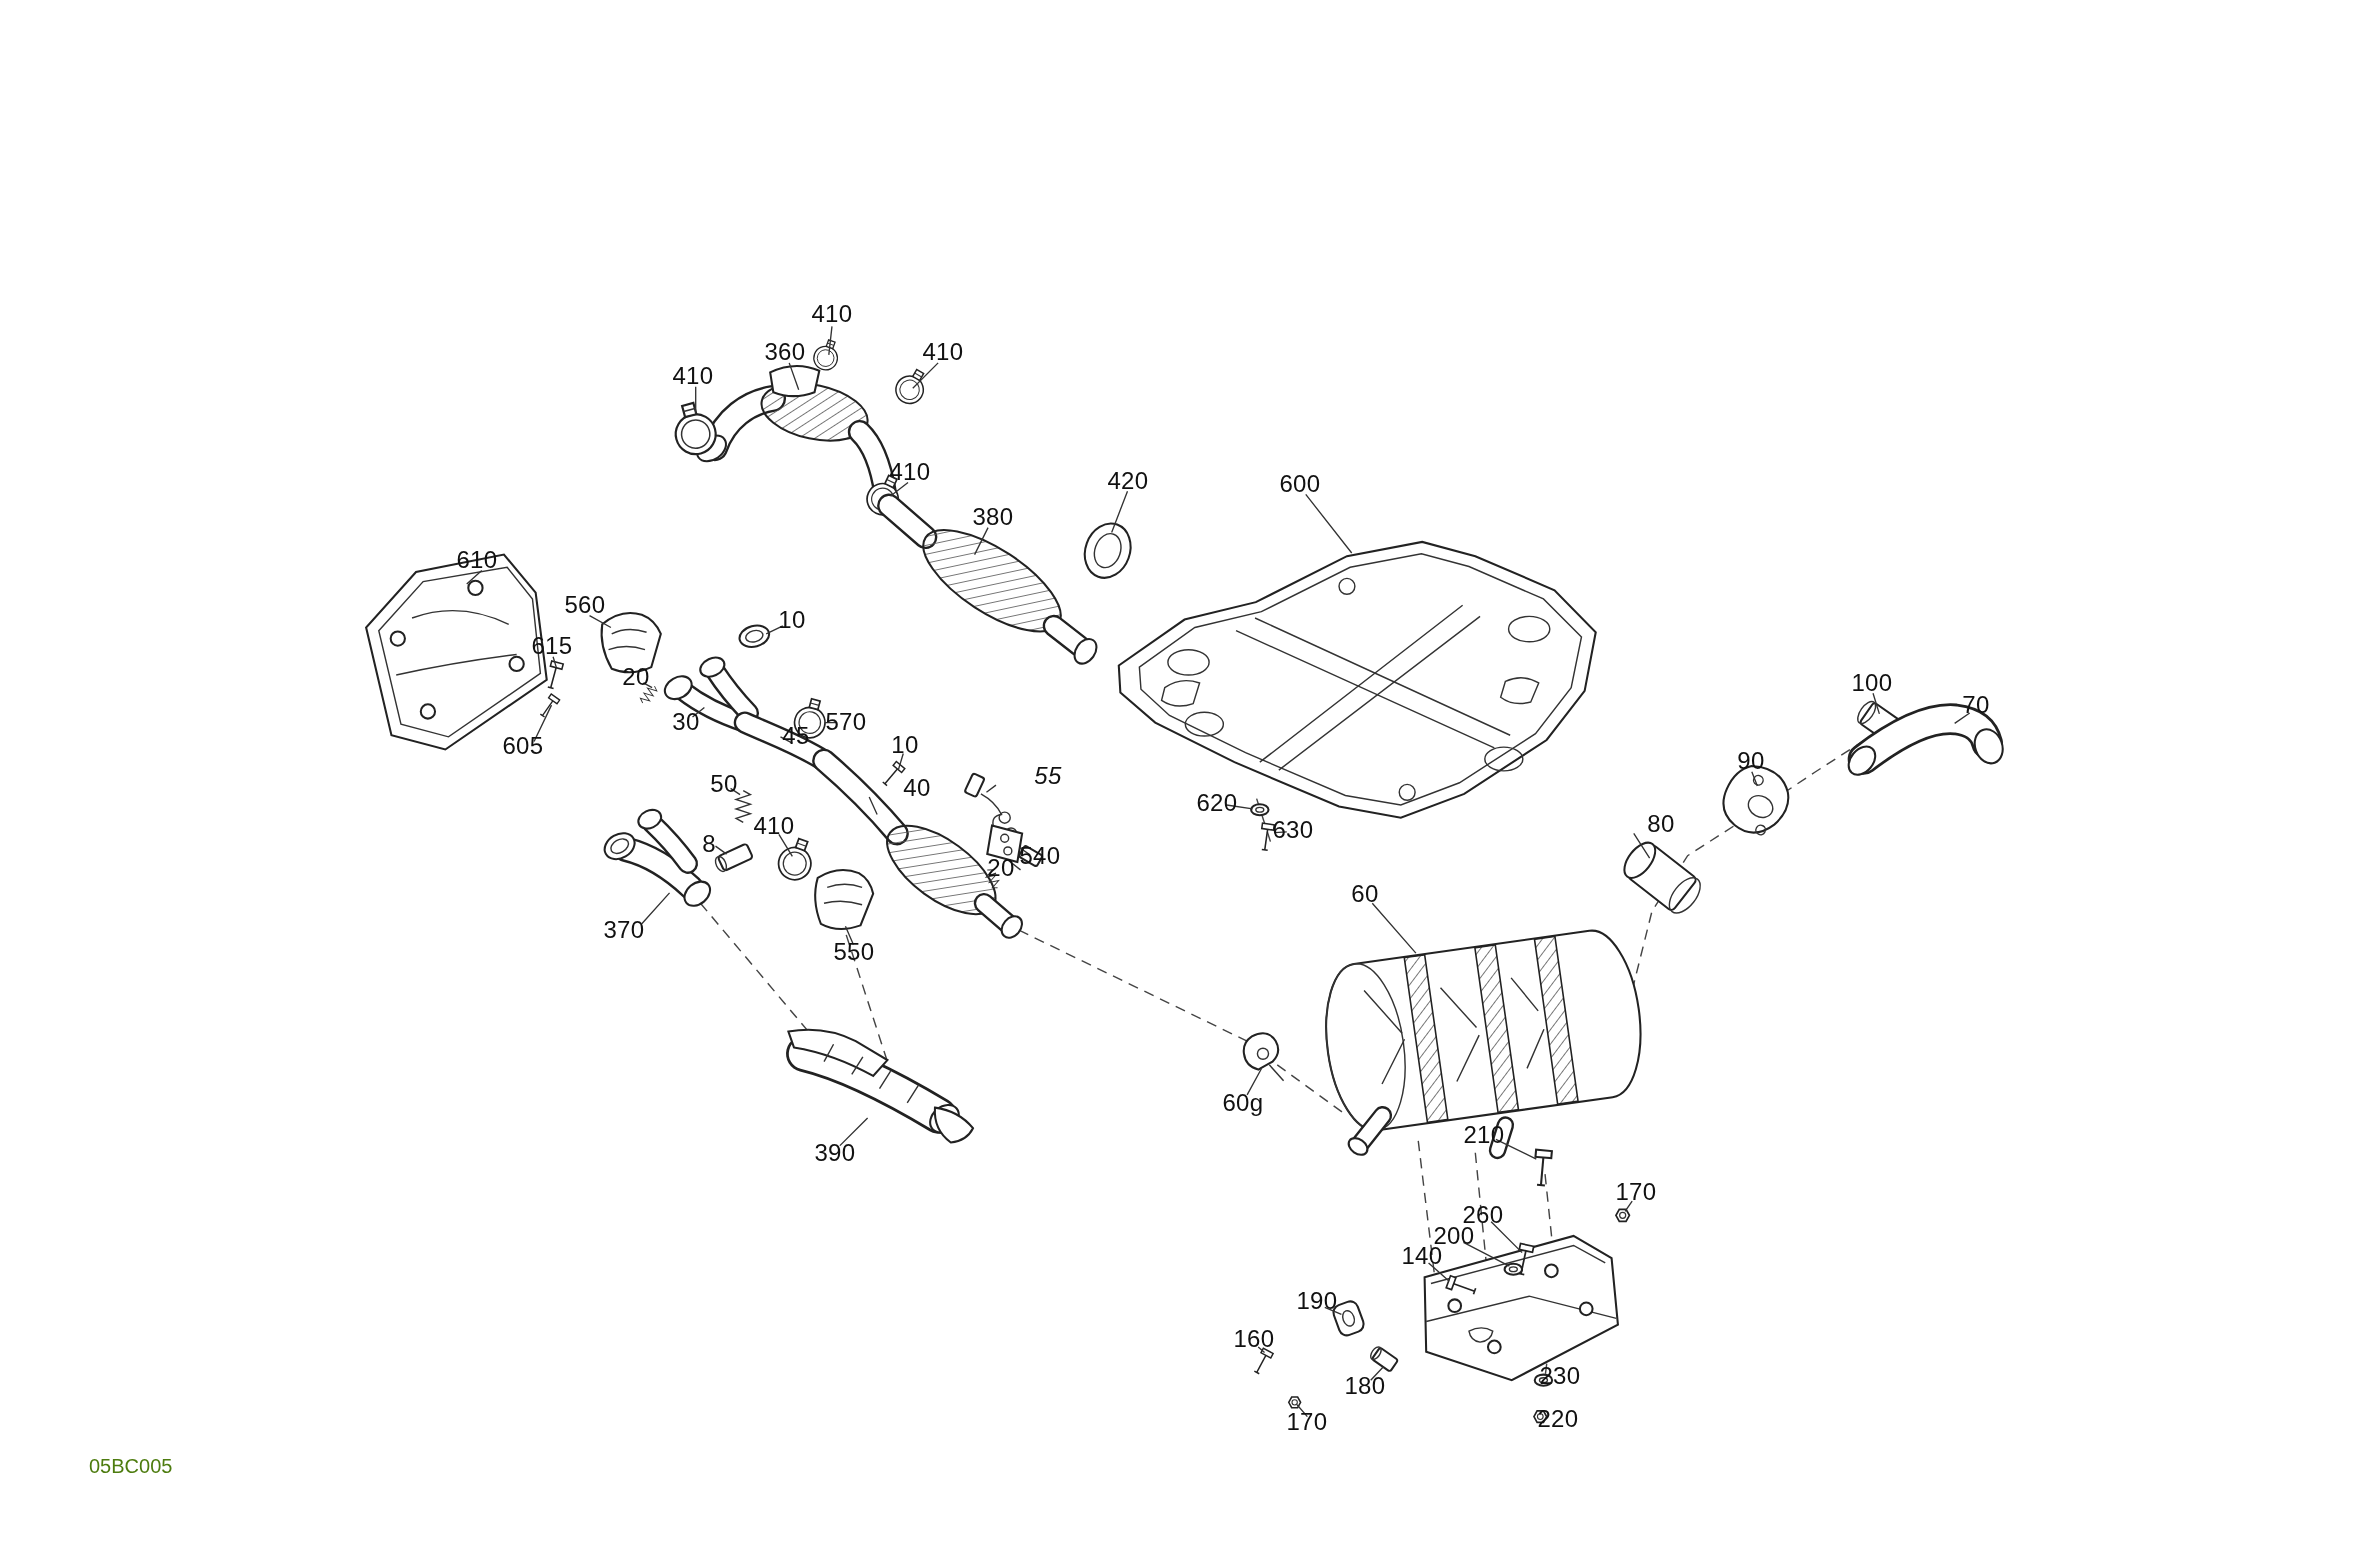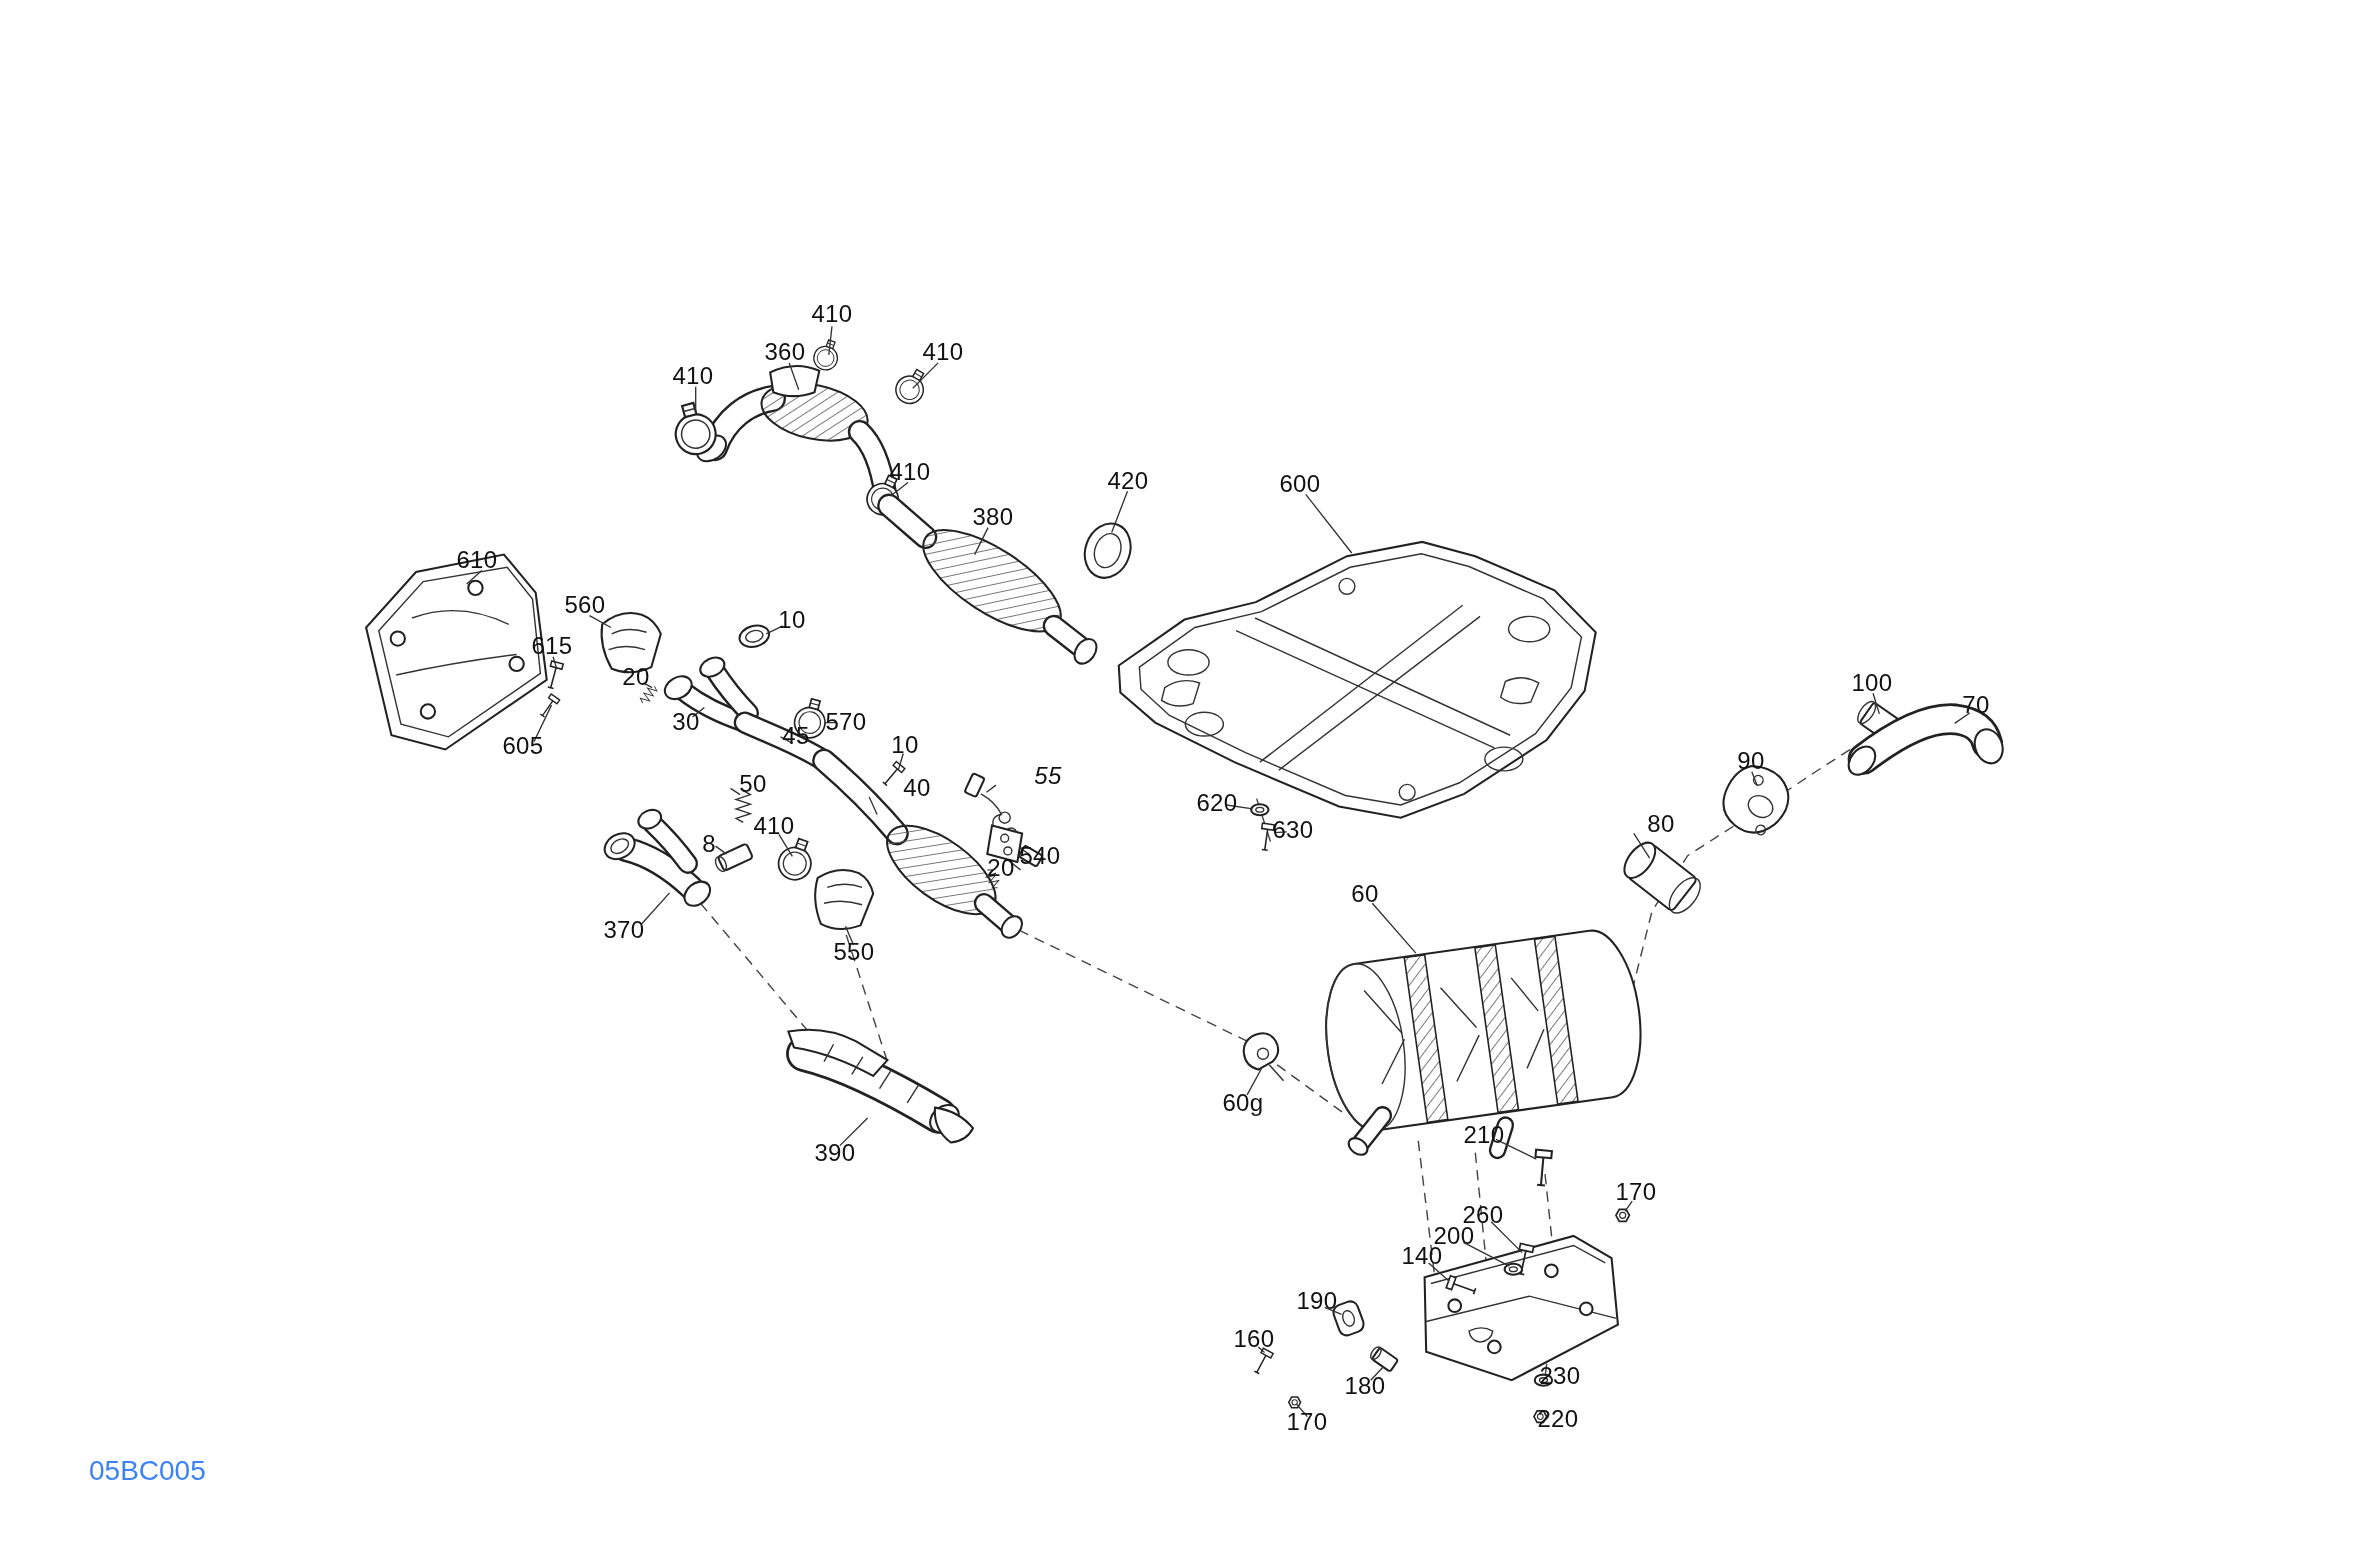--- a/index.html
+++ b/index.html
@@ -14,21 +14,21 @@
   .part-label{
     position:absolute;
     transform:translate(-50%,-55%);
     font-size:24px;
     color:#111;
     white-space:nowrap;
     letter-spacing:0.4px;
   }
   #drawing-code{
     position:absolute;left:89px;top:1455px;
-    font-size:28px;color:#3b82f6;
+    font-size:20px;color:#4d7c0f;
   }
   
   .ln{stroke:#222;fill:none;stroke-width:2.6px;}
   .lnthin{stroke:#333;fill:none;stroke-width:1.8px;}
   .fillw{fill:#ffffff;stroke:#222;stroke-width:2.6px;}
   .tube-o{stroke:#222;fill:none;stroke-linecap:round;}
   .tube-i{stroke:#ffffff;fill:none;stroke-linecap:round;}
   .leader{stroke:#333;stroke-width:1.7px;fill:none;}
   .dash{stroke:#444;stroke-width:1.8px;fill:none;stroke-dasharray:13 9;}
 </style>
@@ -311,21 +311,21 @@
       <div class="part-label" style="left: 585px; top: 606px;">560</div>
       <div class="part-label" style="left: 552px; top: 647px; text-align: right;">615</div>
       <div class="part-label" style="left: 792px; top: 621px;">10</div>
       <div class="part-label" style="left: 636px; top: 678px;">20</div>
       <div class="part-label" style="left: 523px; top: 747px;">605</div>
       <div class="part-label" style="left: 686px; top: 723px;">30</div>
       <div class="part-label" style="left: 796px; top: 737px;">45</div>
       <div class="part-label" style="left: 846px; top: 723px;">570</div>
       <div class="part-label" style="left: 905px; top: 746px;">10</div>
       <div class="part-label" style="left: 1048px; top: 777px; font-style: italic;">55</div>
-      <div class="part-label" style="left: 753px; top: 785px;">50</div>
+      <div class="part-label" style="left: 724px; top: 785px;">50</div>
       <div class="part-label" style="left: 917px; top: 789px;">40</div>
       <div class="part-label" style="left: 1217px; top: 804px;">620</div>
       <div class="part-label" style="left: 1293px; top: 831px;">630</div>
       <div class="part-label" style="left: 774px; top: 827px;">410</div>
       <div class="part-label" style="left: 709px; top: 845px;">8</div>
       <div class="part-label" style="left: 1040px; top: 857px;">540</div>
       <div class="part-label" style="left: 1001px; top: 869px;">20</div>
       <div class="part-label" style="left: 1872px; top: 684px;">100</div>
       <div class="part-label" style="left: 1976px; top: 706px;">70</div>
       <div class="part-label" style="left: 1751px; top: 762px;">90</div>

